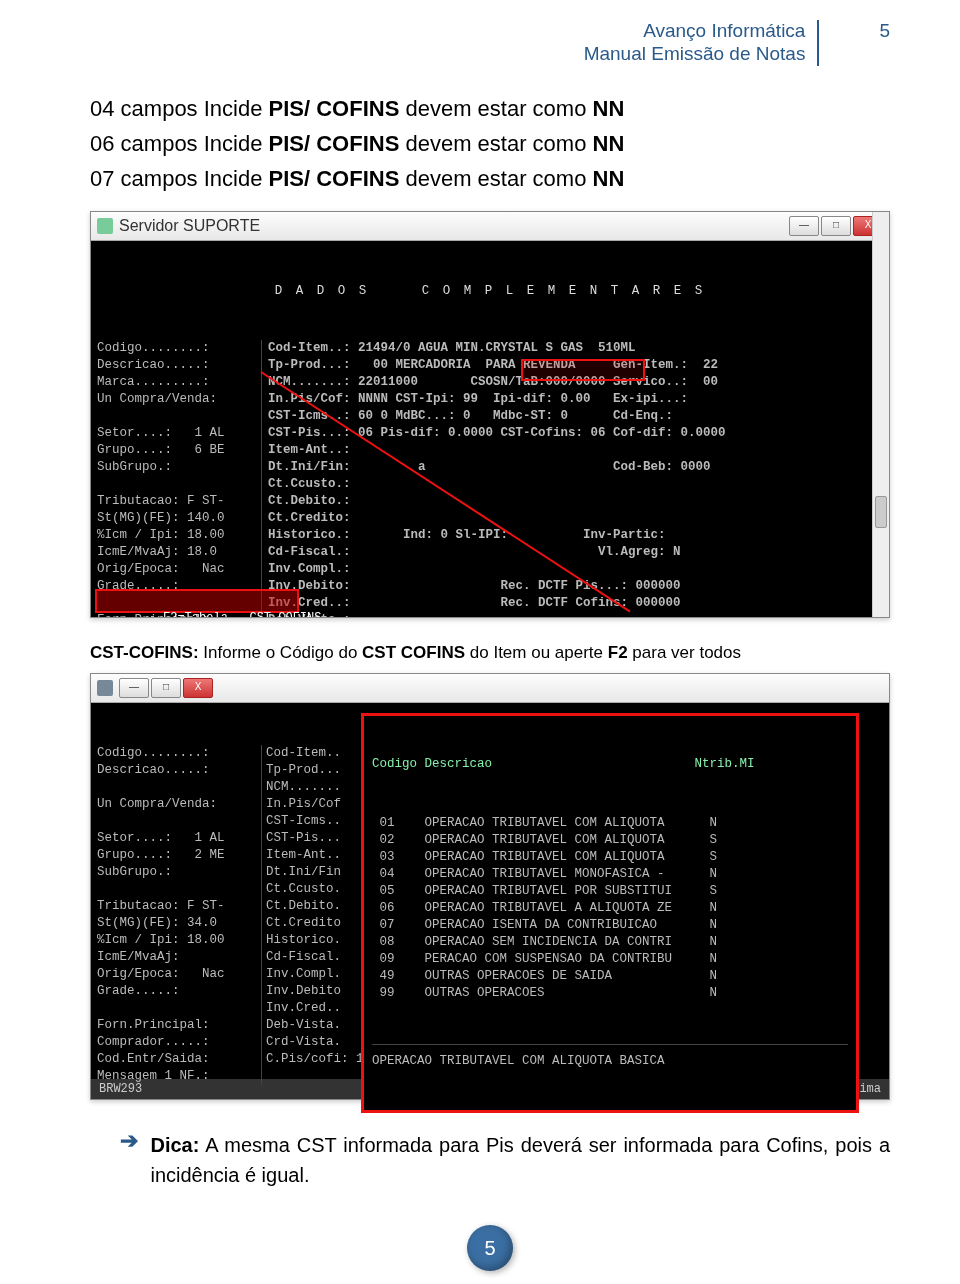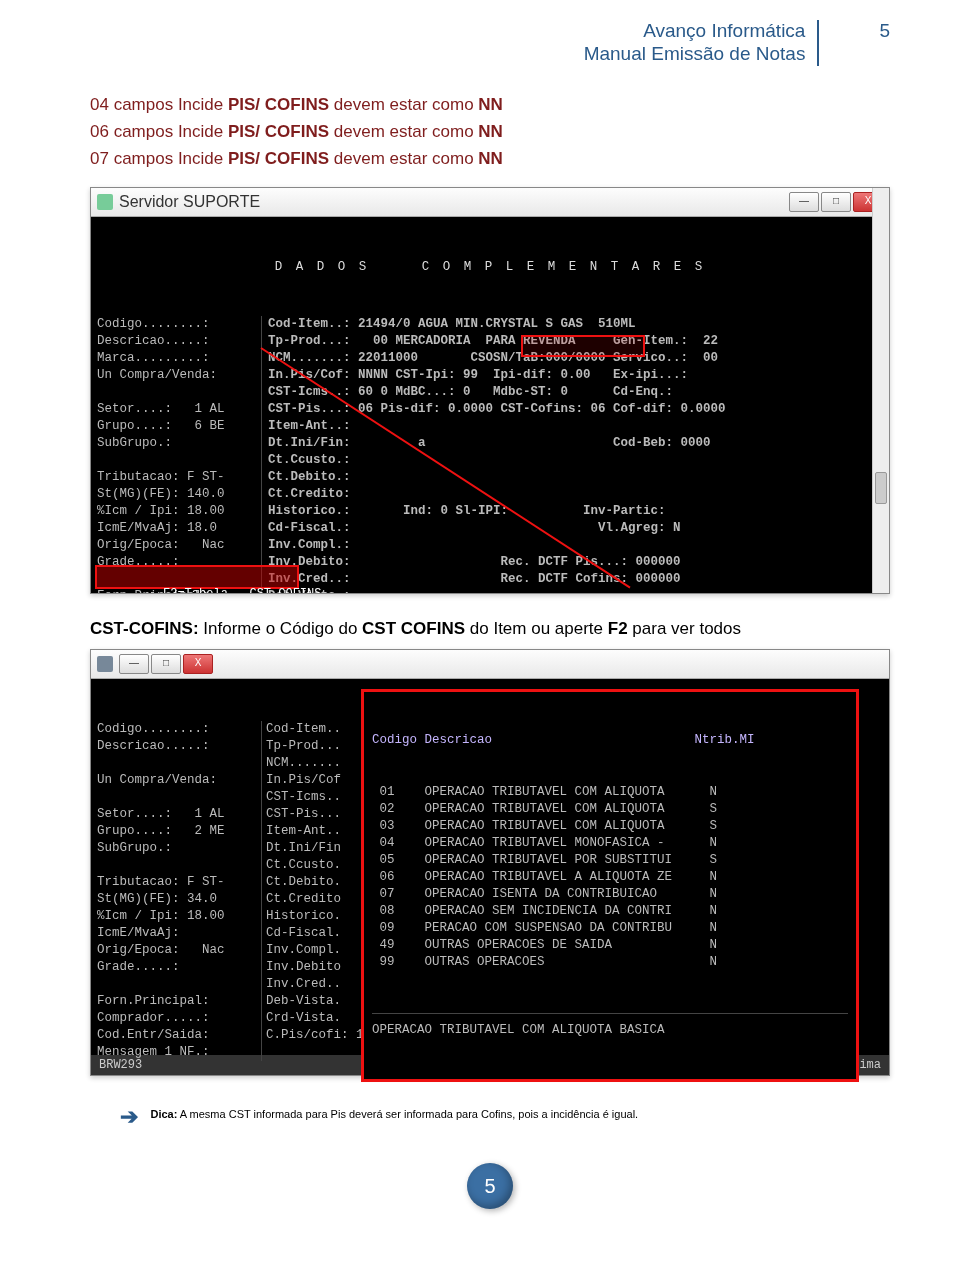--- a/index.html
+++ b/index.html
@@ -31,23 +31,23 @@
   }
   .page-num {
     color: #2a5a8a;
     font-size: 19px;
     padding-left: 12px;
   }
   .bullet-list {
     margin: 10px 0 15px 0;
   }
   .bullet-line {
-    font-size: 17px;
+    font-size: 22px;
     line-height: 1.6;
-    color: #7f1d1d;
+    color: #000000;
   }
   .bullet-line b { font-weight: bold; }
   .screenshot {
     border: 1px solid #888;
     background: #fff;
     margin: 10px 0 25px 0;
     box-shadow: 0 2px 5px rgba(0,0,0,0.2);
     position: relative;
   }
   .titlebar {
@@ -123,21 +123,21 @@
   .popup-box {
     position: absolute;
     border: 3px solid #e11;
     background: #000;
     top: 10px;
     left: 270px;
     right: 30px;
     padding: 6px 8px;
     color: #bbb;
   }
-  .popup-box .phdr { color: #c4b5fd; margin-bottom: 1px; display:block;}
+  .popup-box .phdr { color: #86efac; margin-bottom: 8px; display:block;}
   .popup-box .prow { display: block; }
   .popup-foot {
     border-top: 1px solid #444;
     margin-top: 8px;
     padding-top: 8px;
   }
   .statusbar {
     background: #333;
     color: #ccc;
     font-family: "Courier New", monospace;
@@ -152,21 +152,21 @@
     margin: 30px 0 0 30px;
   }
   .tip-arrow {
     color: #2a5a8a;
     font-size: 22px;
     font-weight: bold;
     margin-right: 12px;
     line-height: 1;
   }
   .tip-text {
-    font-size: 11px;
+    font-size: 20px;
     line-height: 1.5;
     text-align: justify;
     flex: 1;
   }
   .page-circle {
     width: 46px; height: 46px;
     border-radius: 50%;
     background: #3b6fa3;
     color: #fff;
     text-align: center;

